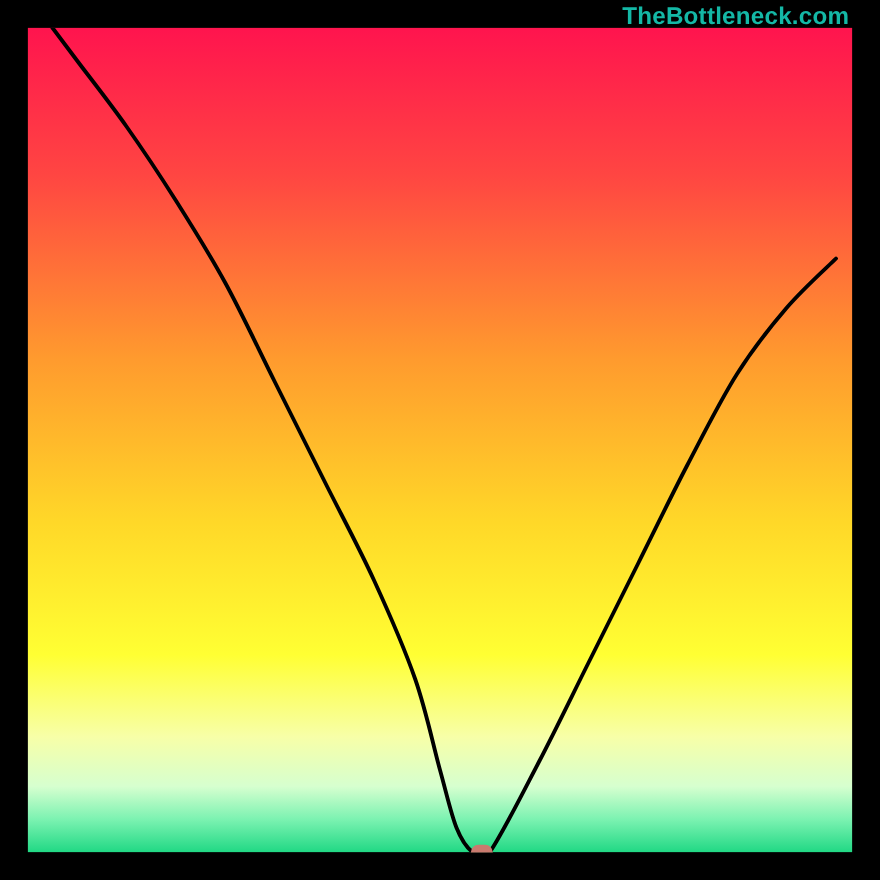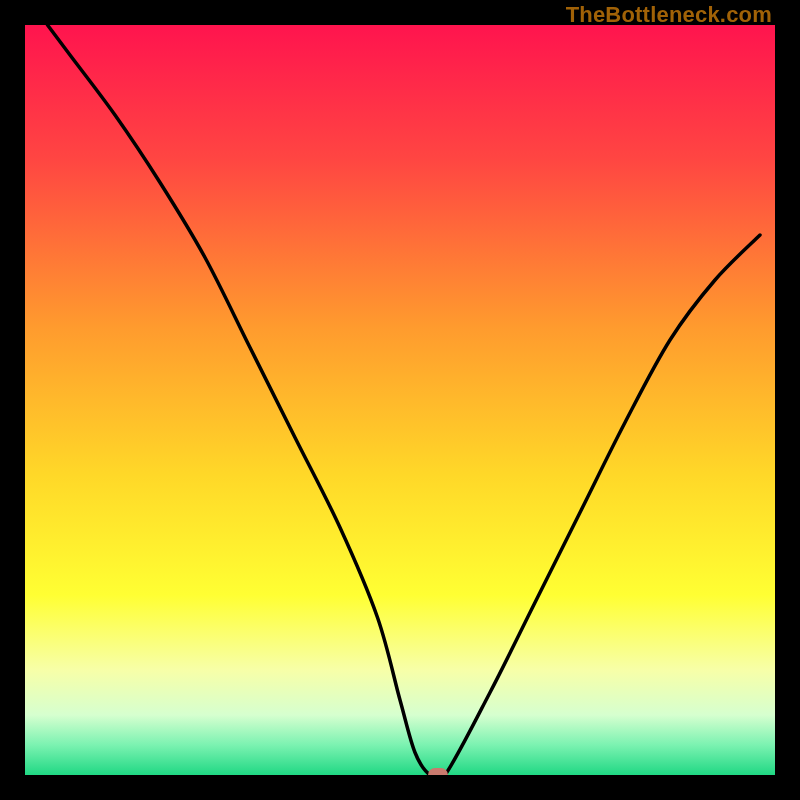--- a/index.html
+++ b/index.html
@@ -33,21 +33,21 @@
     width: 100%;
     height: 100%;
   }
   .watermark {
     position: absolute;
     top: 2px;
     right: 28px;
     font-family: Arial, Helvetica, sans-serif;
     font-size: 22px;
     font-weight: bold;
-    color: #a16207;
+    color: #14b8a6;
     letter-spacing: 0.2px;
   }
   svg.curve {
     position: absolute;
     left: 0;
     top: 0;
     width: 750px;
     height: 750px;
   }
   .marker {

